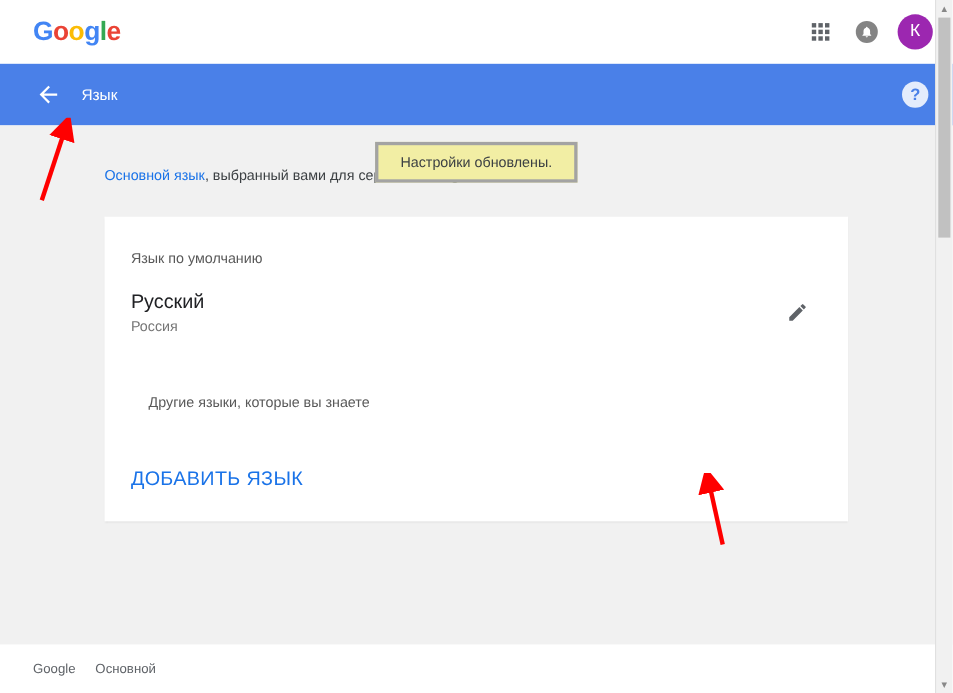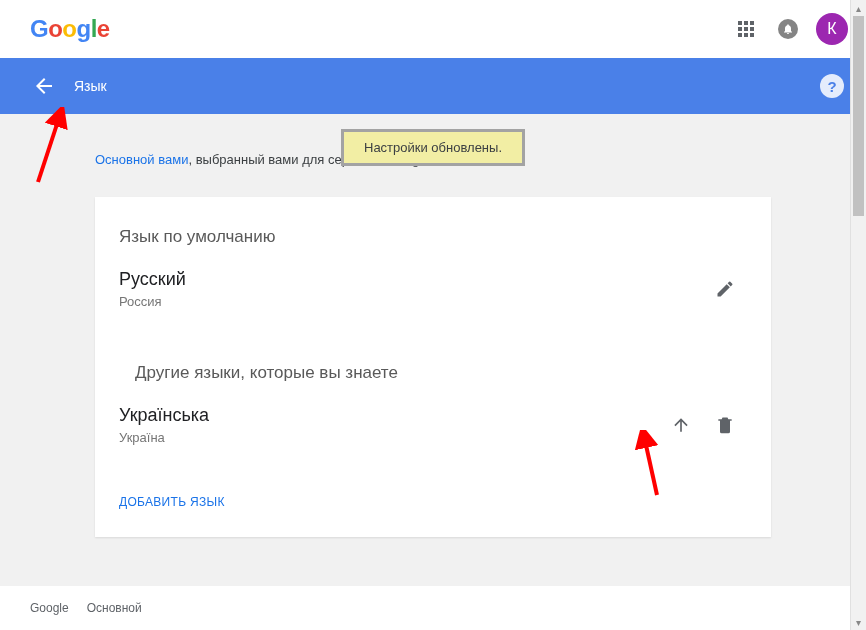--- a/index.html
+++ b/index.html
@@ -70,37 +70,37 @@
       font-size: 13px;
       color: #3c4043;
     }
     .card {
       background: #fff;
       margin: 30px 95px 0 95px;
       box-shadow: 0 1px 2px rgba(0,0,0,0.1);
       padding: 20px 0 28px 0;
     }
     .section-label {
-      font-size: 17px;
+      font-size: 13px;
       color: #595959;
       padding: 10px 24px 22px 24px;
     }
     .lang-row {
       display: flex;
       align-items: center;
       padding: 0 24px 20px 24px;
     }
     .lang-info { flex: 1; }
     .lang-name { font-size: 18px; color: #202124; }
     .lang-region { font-size: 13px; color: #767676; margin-top: 4px; }
     .row-icon { width: 44px; display: flex; align-items: center; justify-content: center; cursor: pointer; color: #5f6368; }
     .row-icon svg { width: 20px; height: 20px; }
     .add-lang {
       color: #1a73e8;
-      font-size: 12px;
+      font-size: 18px;
       font-weight: 500;
       padding: 30px 24px 0 24px;
       letter-spacing: 0.3px;
       cursor: pointer;
     }
     .section2 { margin-top: 24px; margin-left: 16px; }
     
     .footer {
       position: absolute;
       bottom: 0; left: 0; right: 0;
@@ -173,54 +173,38 @@
       </svg>
   </div>
   <div class="bluebar-title">Язык</div>
   <div class="bluebar-spacer"></div>
   <div class="help-icon">?</div>
 </div>
 
 <div class="content">
   <div class="toast">Настройки обновлены.</div>
   <div class="intro-text">
-    <span class="intro-link">Основной вами</span><span>, выбранный вами для сервисов Google.</span>
+    <span class="intro-link">Основной язык</span><span>, выбранный вами для сервисов Google.</span>
   </div>
 
   <div class="card">
     <div class="section-label">Язык по умолчанию</div>
     <div class="lang-row">
       <div class="lang-info">
         <div class="lang-name">Русский</div>
         <div class="lang-region">Россия</div>
       </div>
       <div class="row-icon">
         <svg viewBox="0 0 24 24" fill="#5f6368">
             <path d="M3 17.25V21h3.75L17.81 9.94l-3.75-3.75L3 17.25zM20.71 7.04a1 1 0 0 0 0-1.41l-2.34-2.34a1 1 0 0 0-1.41 0l-1.83 1.83 3.75 3.75 1.83-1.83z"></path>
           </svg>
       </div>
     </div>
 
     <div class="section-label section2">Другие языки, которые вы знаете</div>
-    <div class="lang-row">
-      <div class="lang-info">
-        <div class="lang-name">Українська</div>
-        <div class="lang-region">Україна</div>
-      </div>
-      <div class="row-icon">
-        <svg viewBox="0 0 24 24" fill="#5f6368">
-            <path d="M4 12l1.41 1.41L11 7.83V20h2V7.83l5.58 5.59L20 12l-8-8-8 8z"></path>
-          </svg>
-      </div>
-      <div class="row-icon">
-        <svg viewBox="0 0 24 24" fill="#5f6368">
-            <path d="M6 7h12v13a2 2 0 0 1-2 2H8a2 2 0 0 1-2-2V7zm3-4h6l1 2h4v2H4V5h4l1-2z"></path>
-          </svg>
-      </div>
-    </div>
 
     <div class="add-lang">ДОБАВИТЬ ЯЗЫК</div>
   </div>
 </div>
 
 <div class="footer">
   <span>Google</span>
   <span>Основной</span>
 </div>
 

